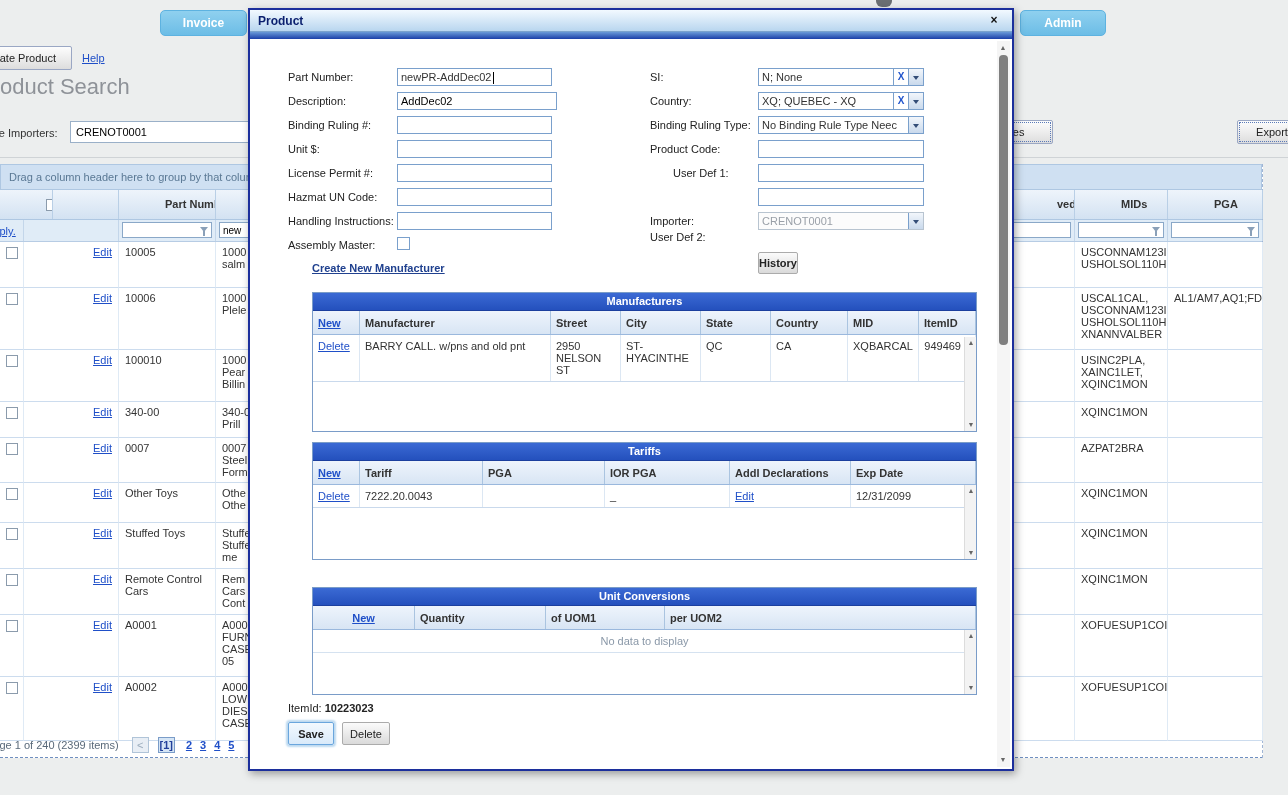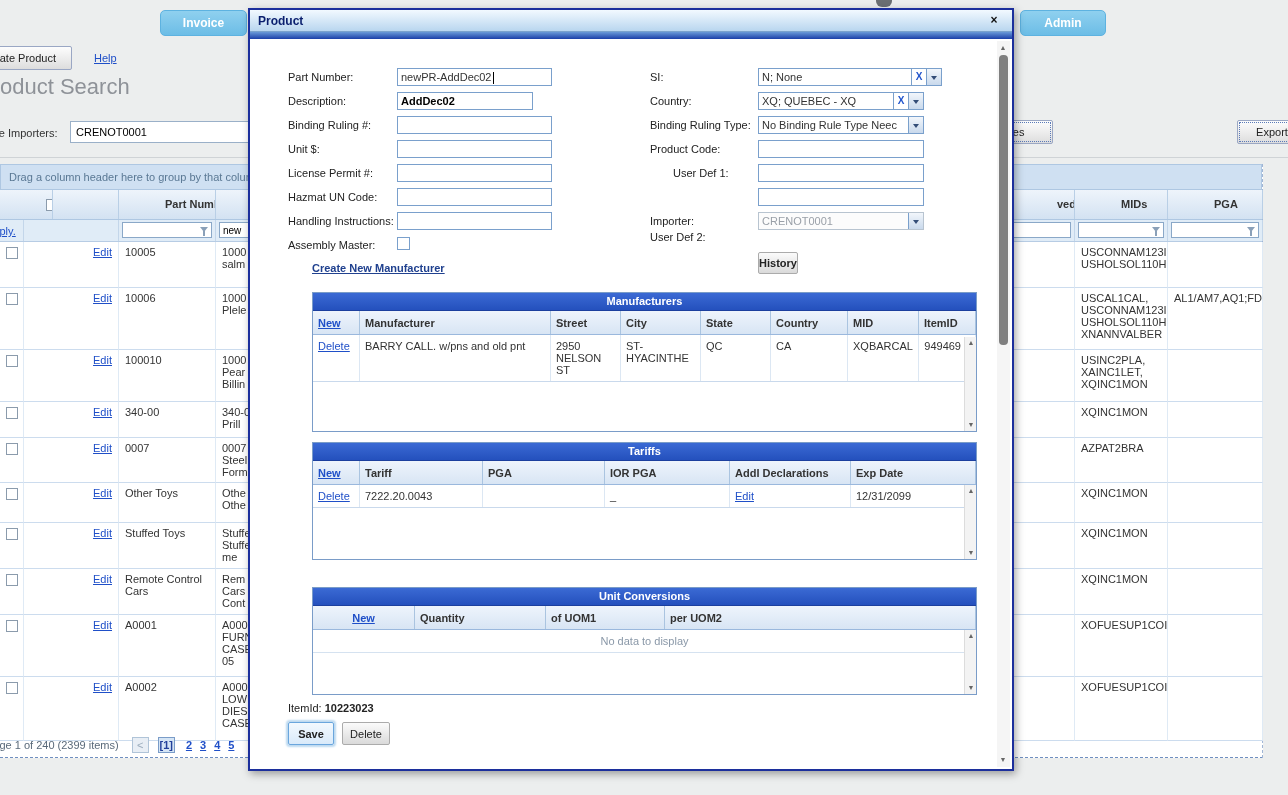--- a/index.html
+++ b/index.html
@@ -6,21 +6,21 @@
   html,body { background:#dfe1e1; }
   body { font-family:"Liberation Sans", sans-serif; font-size:11px; color:#333; }
   .stage { position:relative; width:1288px; height:795px; overflow:hidden; background:#eceeee; }
 
   
   .tab { position:absolute; height:26px; background:linear-gradient(#8fd0ef,#6cbde6); border:1px solid #5db2e0; border-radius:5px; color:#fff; font-weight:bold; font-size:12px; text-align:center; line-height:24px; }
   .gear-sliver { position:absolute; left:876px; top:0; width:16px; height:7px; background:#6b6f73; border-radius:0 0 6px 6px; }
   .btn { background:linear-gradient(#fdfdfd,#dddddd); border:1px solid #9aa7c4; border-radius:2px; font-size:11px; color:#222; text-align:center; }
   .btn.focusring { outline:1px dotted #5a7ab8; outline-offset:-3px; }
   .toolbar-btn { position:absolute; left:-34px; top:46px; width:106px; height:24px; line-height:22px; }
-  .help-link { position:absolute; left:94px; top:52px; }
+  .help-link { position:absolute; left:82px; top:52px; }
   a.lnk { color:#1f4fc8; text-decoration:underline; cursor:pointer; }
   .page-title { position:absolute; left:-22px; top:74px; font-size:22px; color:#8e9298; font-weight:normal; white-space:nowrap; }
   .importers-label { position:absolute; left:-33px; top:127px; color:#333; }
   .importers-input { position:absolute; left:70px; top:121px; width:400px; height:22px; border:1px solid #9ab0c8; background:#fff; font-size:11px; padding:2px 5px; font-family:"Liberation Sans",sans-serif; }
   .updates-btn { position:absolute; left:955px; top:120px; width:98px; height:24px; line-height:22px; }
   .export-btn { position:absolute; left:1237px; top:120px; width:70px; height:24px; line-height:22px; }
   .sep-line { position:absolute; left:0; top:157px; width:1288px; height:1px; background:#cfd3d6; }
 
   
   .grid { position:absolute; left:0; top:164px; width:1263px; height:594px; background:#fff; border-bottom:1px dashed #6f8fc0; border-right:1px dashed #9fb5d5; }
@@ -307,42 +307,42 @@
     <div class="m-title">
       <span>Product</span>
       <span class="m-close">×</span>
     </div>
     <div class="m-accent"></div>
 
     <span class="m-label" style="left:38px;top:61px;">Part Number:</span>
     <div class="fake-input" style="left:147px;top:58px;width:155px;"><span>newPR-AddDec02</span><span class="caret"></span></div>
 
     <span class="m-label" style="left:38px;top:85px;">Description:</span>
-    <input class="m-input" style="left: 147px; top: 82px; width: 136px; font-weight: bold;" value="AddDec02">
+    <input class="m-input" style="left: 147px; top: 82px; width: 160px;" value="AddDec02">
 
     <span class="m-label" style="left:38px;top:109px;">Binding Ruling #:</span>
     <input class="m-input" style="left: 147px; top: 106px; width: 155px;" value="">
 
     <span class="m-label" style="left:38px;top:133px;">Unit $:</span>
     <input class="m-input" style="left: 147px; top: 130px; width: 155px;" value="">
 
     <span class="m-label" style="left:38px;top:157px;">License Permit #:</span>
     <input class="m-input" style="left: 147px; top: 154px; width: 155px;" value="">
 
     <span class="m-label" style="left:38px;top:181px;">Hazmat UN Code:</span>
     <input class="m-input" style="left: 147px; top: 178px; width: 155px;" value="">
 
     <span class="m-label" style="left:38px;top:205px;">Handling Instructions:</span>
     <input class="m-input" style="left: 147px; top: 202px; width: 155px;" value="">
 
     <span class="m-label" style="left:38px;top:229px;">Assembly Master:</span>
     <span class="m-cb" style="left:147px;top:227px;"></span>
 
     <span class="m-label" style="left:400px;top:61px;">SI:</span>
-    <div class="combo" style="left:508px;top:58px;width:184px;">
+    <div class="combo" style="left:508px;top:58px;width:166px;">
       <span class="val">N; None</span>
         <span class="xbtn">X</span>
         <span class="dbtn"></span>
     </div>
 
     <span class="m-label" style="left:400px;top:85px;">Country:</span>
     <div class="combo" style="left:508px;top:82px;width:166px;">
       <span class="val">XQ; QUEBEC - XQ</span>
         <span class="xbtn">X</span>
         <span class="dbtn"></span>

